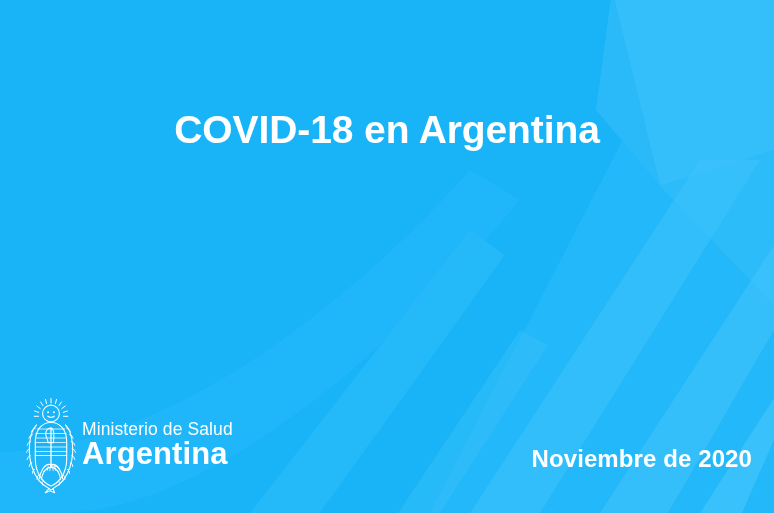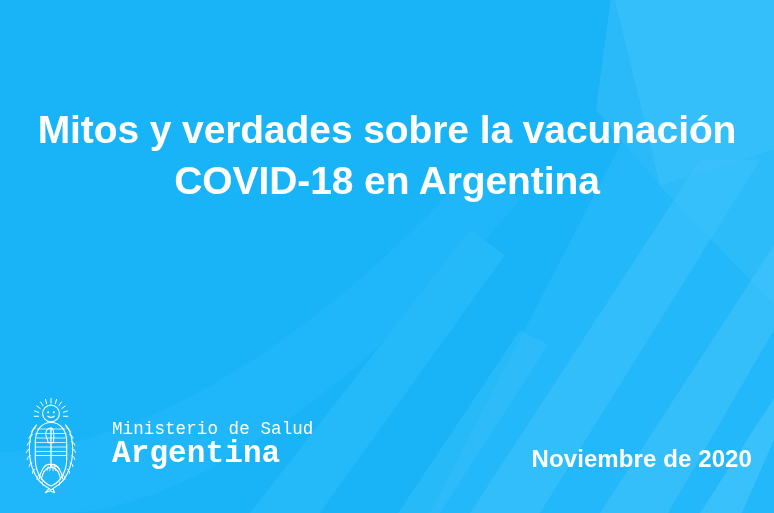--- a/index.html
+++ b/index.html
@@ -72,26 +72,25 @@
     width: 58px;
     height: 98px;
     flex: 0 0 auto;
   }
   .coat-of-arms svg {
     display: block;
     width: 58px;
     height: 98px;
   }
   .logo-text {
-    margin-left: 32px;
+    margin-left: 2px;
     padding-bottom: 6px;
     display: flex;
     flex-direction: column;
     justify-content: center;
-    font-family: Liberation Mono, monospace;
   }
   .logo-ministry {
     color: #ffffff;
     font-size: 17.5px;
     font-weight: normal;
     line-height: 21px;
     letter-spacing: 0.1px;
     white-space: nowrap;
   }
   .logo-country {
@@ -146,21 +145,20 @@
 
         <path d="M 700 513 L 774 398 L 774 440 L 742 513 Z" fill="#4ac9fc" opacity="0.55"></path>
         <path d="M 398 513 L 520 330 L 548 345 L 440 513 Z" fill="#3ec3fb" opacity="0.4"></path>
       </g>
     </svg>
   </div>
 
   <div class="content">
 
     <div class="title-block">
-      <span class="title-line">Mitos y verdades sobre la vacunación</span>
       <span class="title-line">COVID-18 en Argentina</span>
     </div>
 
     <div class="logo-lockup">
 
       <span class="coat-of-arms">
         <svg viewBox="0 0 58 98">
           <g fill="none" stroke="#ffffff" stroke-width="1.1" stroke-linecap="round" stroke-linejoin="round">
 
             <g stroke-width="1">

